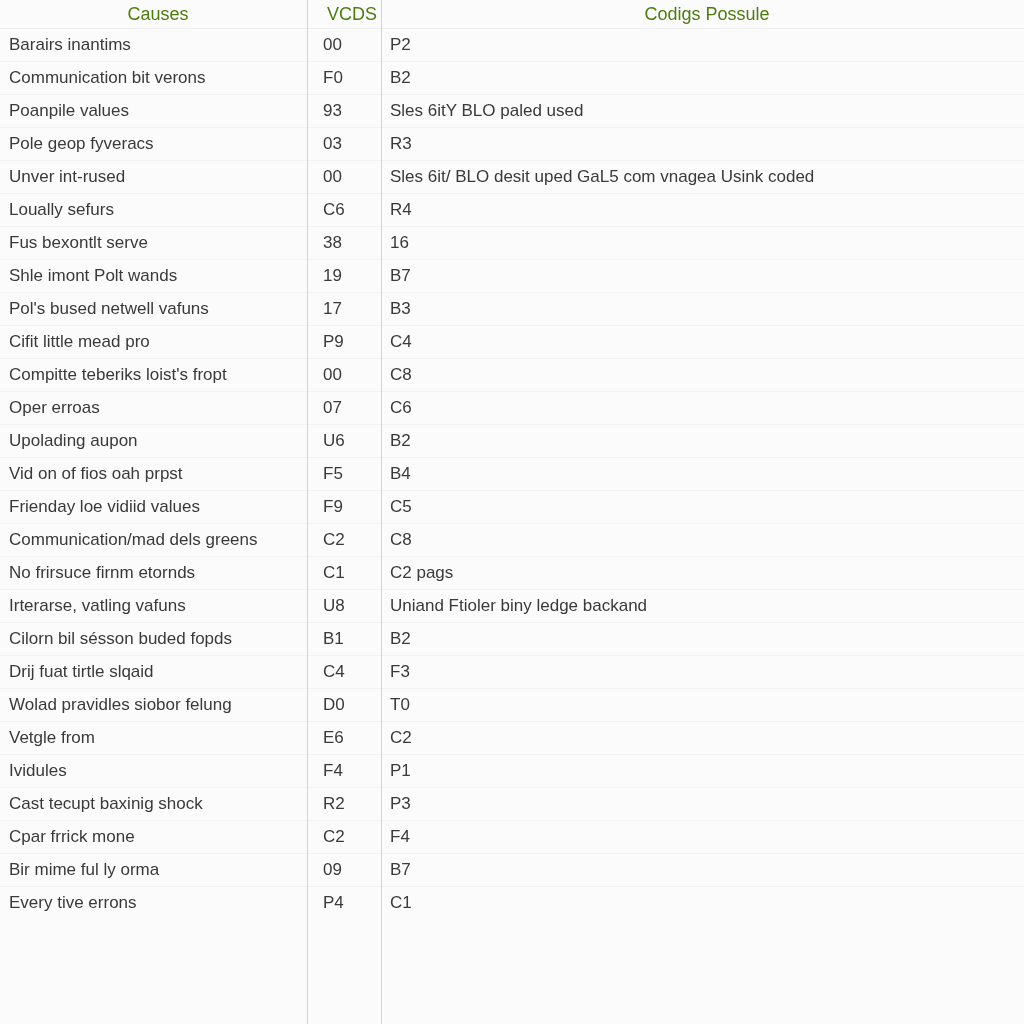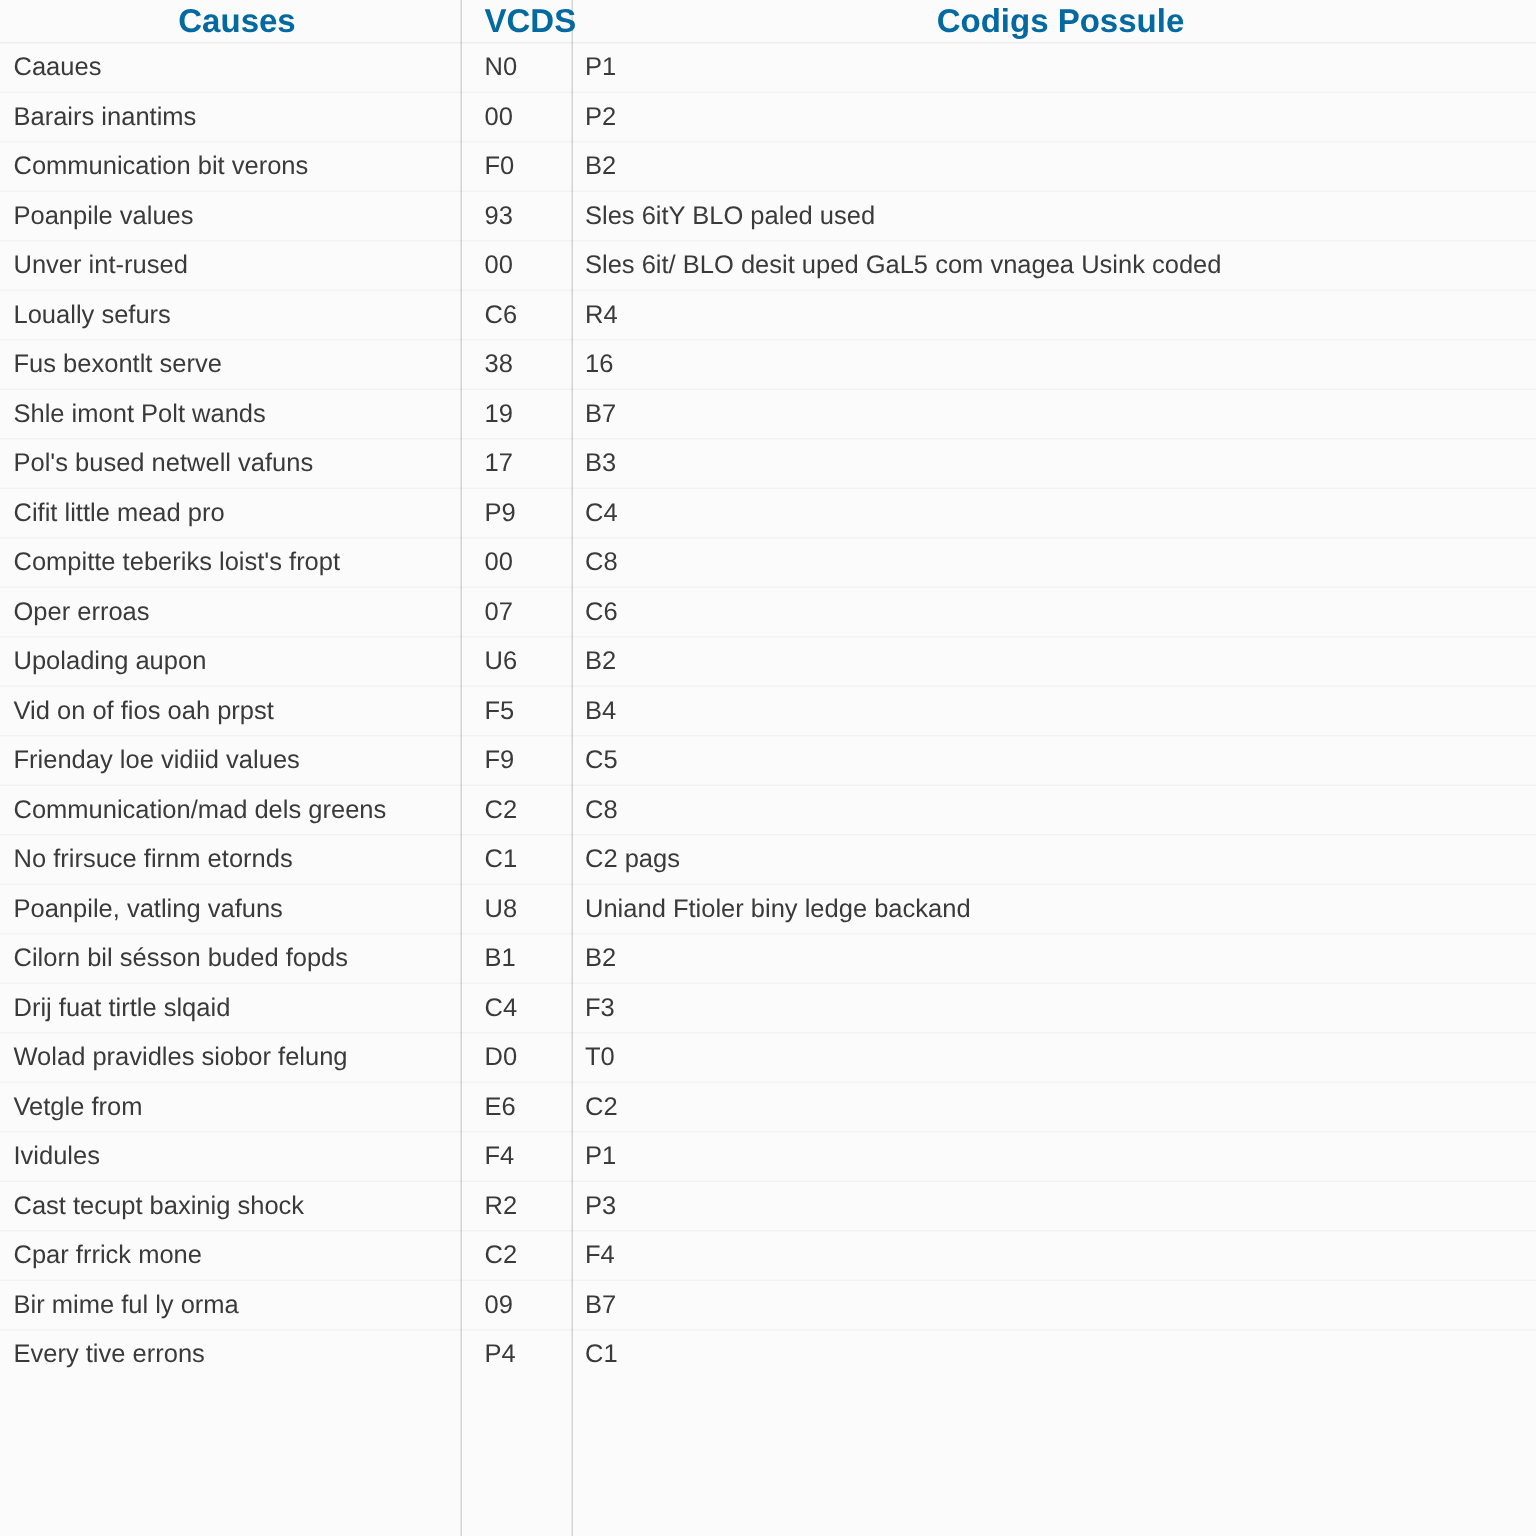--- a/index.html
+++ b/index.html
@@ -53,23 +53,23 @@
     vertical-align: middle;
     height: 32px;
     line-height: 32px;
     white-space: nowrap;
     overflow: visible;
     background: transparent;
   }
 
   
   table.grid thead th {
-    font-weight: bold;
-    font-size: 22px;
-    color: #0369a1;
+    font-weight: normal;
+    font-size: 18px;
+    color: #4d7c0f;
     height: 28px;
     line-height: 28px;
   }
   table.grid thead th.h-cause { padding-left: 9px; }
   table.grid thead th.h-vcds  { padding-left: 16px; }
   table.grid thead th.h-code  { padding-left: 9px; }
 
   
   table.grid tbody td {
     font-weight: normal;
@@ -104,40 +104,40 @@
     </colgroup>
     <thead>
       <tr>
         <th class="h-cause">Causes</th>
         <th class="h-vcds">VCDS</th>
         <th class="h-code">Codigs Possule</th>
       </tr>
     </thead>
     <tbody id="table-body">
         <tr>
-          <td class="d-cause">Caaues</td>
-          <td class="d-vcds">N0</td>
-          <td class="d-code">P1</td>
-        </tr>
-        <tr>
           <td class="d-cause">Barairs inantims</td>
           <td class="d-vcds">00</td>
           <td class="d-code">P2</td>
         </tr>
         <tr>
           <td class="d-cause">Communication bit verons</td>
           <td class="d-vcds">F0</td>
           <td class="d-code">B2</td>
         </tr>
         <tr>
           <td class="d-cause">Poanpile values</td>
           <td class="d-vcds">93</td>
           <td class="d-code">Sles 6itY BLO paled used</td>
         </tr>
         <tr>
+          <td class="d-cause">Pole geop fyveracs</td>
+          <td class="d-vcds">03</td>
+          <td class="d-code">R3</td>
+        </tr>
+        <tr>
           <td class="d-cause">Unver int-rused</td>
           <td class="d-vcds">00</td>
           <td class="d-code">Sles 6it/ BLO desit uped GaL5 com vnagea Usink coded</td>
         </tr>
         <tr>
           <td class="d-cause">Loually sefurs</td>
           <td class="d-vcds">C6</td>
           <td class="d-code">R4</td>
         </tr>
         <tr>
@@ -189,21 +189,21 @@
           <td class="d-cause">Communication/mad dels greens</td>
           <td class="d-vcds">C2</td>
           <td class="d-code">C8</td>
         </tr>
         <tr>
           <td class="d-cause">No frirsuce firnm etornds</td>
           <td class="d-vcds">C1</td>
           <td class="d-code">C2 pags</td>
         </tr>
         <tr>
-          <td class="d-cause">Poanpile, vatling vafuns</td>
+          <td class="d-cause">Irterarse, vatling vafuns</td>
           <td class="d-vcds">U8</td>
           <td class="d-code">Uniand Ftioler biny ledge backand</td>
         </tr>
         <tr>
           <td class="d-cause">Cilorn bil sésson buded fopds</td>
           <td class="d-vcds">B1</td>
           <td class="d-code">B2</td>
         </tr>
         <tr>
           <td class="d-cause">Drij fuat tirtle slqaid</td>

